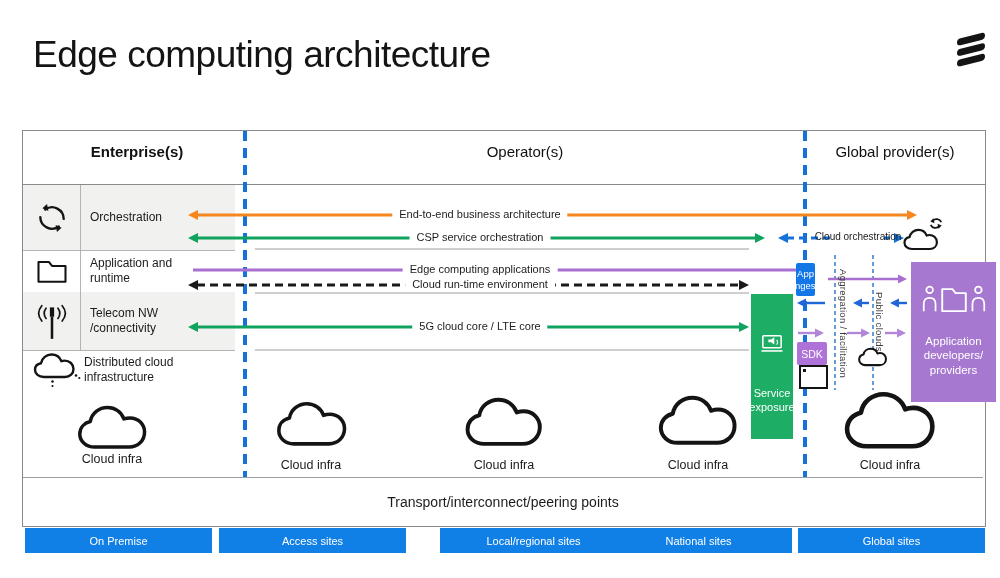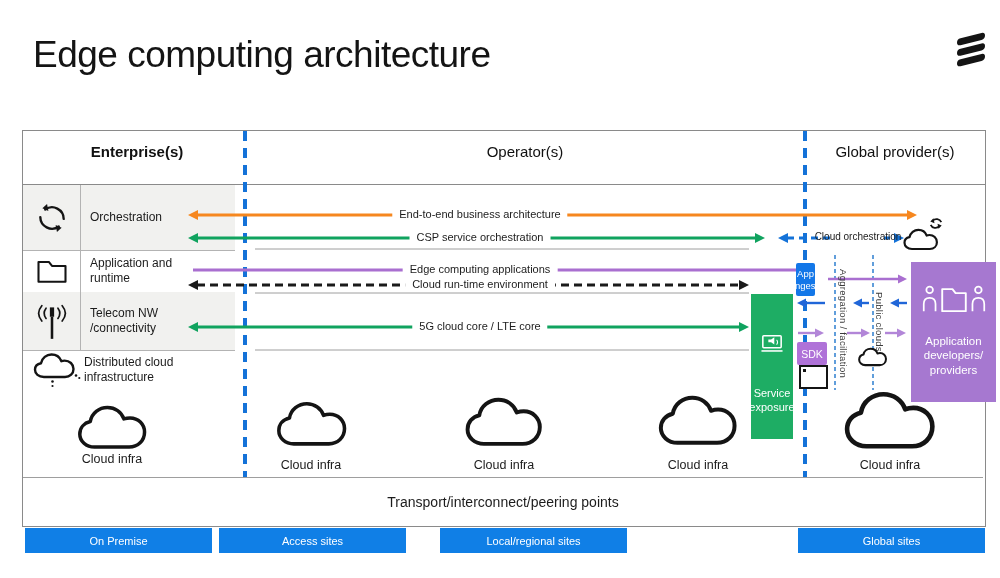--- a/index.html
+++ b/index.html
@@ -249,15 +249,16 @@
   <svg class="abs cloudsvg" style="left:842px;top:391px;" width="95" height="59" viewBox="0 0 100 64">
     <path d="M25 60 C13 60 4 51.5 4 41.5 C4 32.5 10 25.5 19 23.5 C21 11.5 31.5 3.5 43.5 3.5 C54.5 3.5 63.5 10 67 19.8 C69.8 18.8 72.8 18.3 75.8 18.3 C87.5 18.3 96.5 27 96.5 38.5 C96.5 51 87 60 74.5 60 Z" fill="#fff" stroke="#141414" stroke-width="5" stroke-linejoin="round"></path>
   </svg>
   <div class="abs cloud-label" style="left:840px;top:458px;">Cloud infra</div>
 
   <div class="abs transport">Transport/interconnect/peering points</div>
 
   <div class="abs sitebar" style="left:219px;">Access sites</div>
   <div class="abs sitebar" style="left:25px;">On Premise</div>
   <div class="abs sitebar" style="left:392px;margin-left:48px;">Local/regional sites</div>
+  <div class="abs sitebar" style="left:605px;">National sites</div>
   <div class="abs sitebar" style="left:798px;">Global sites</div>
 
 </div>
 
 </body></html>

